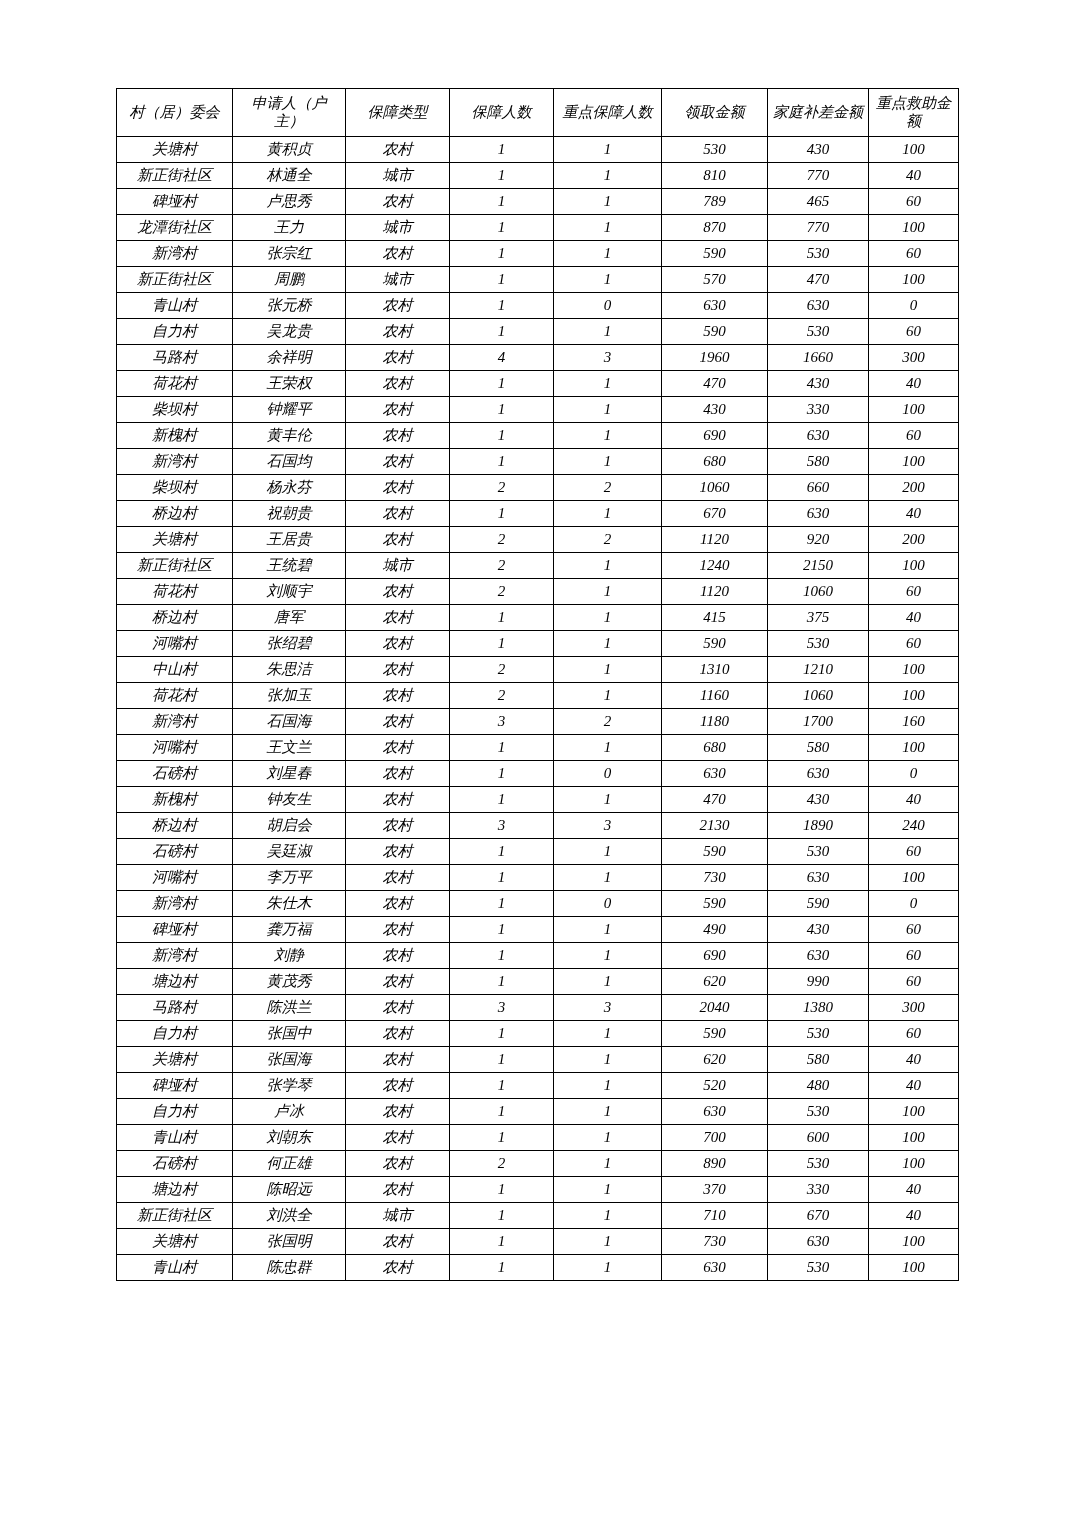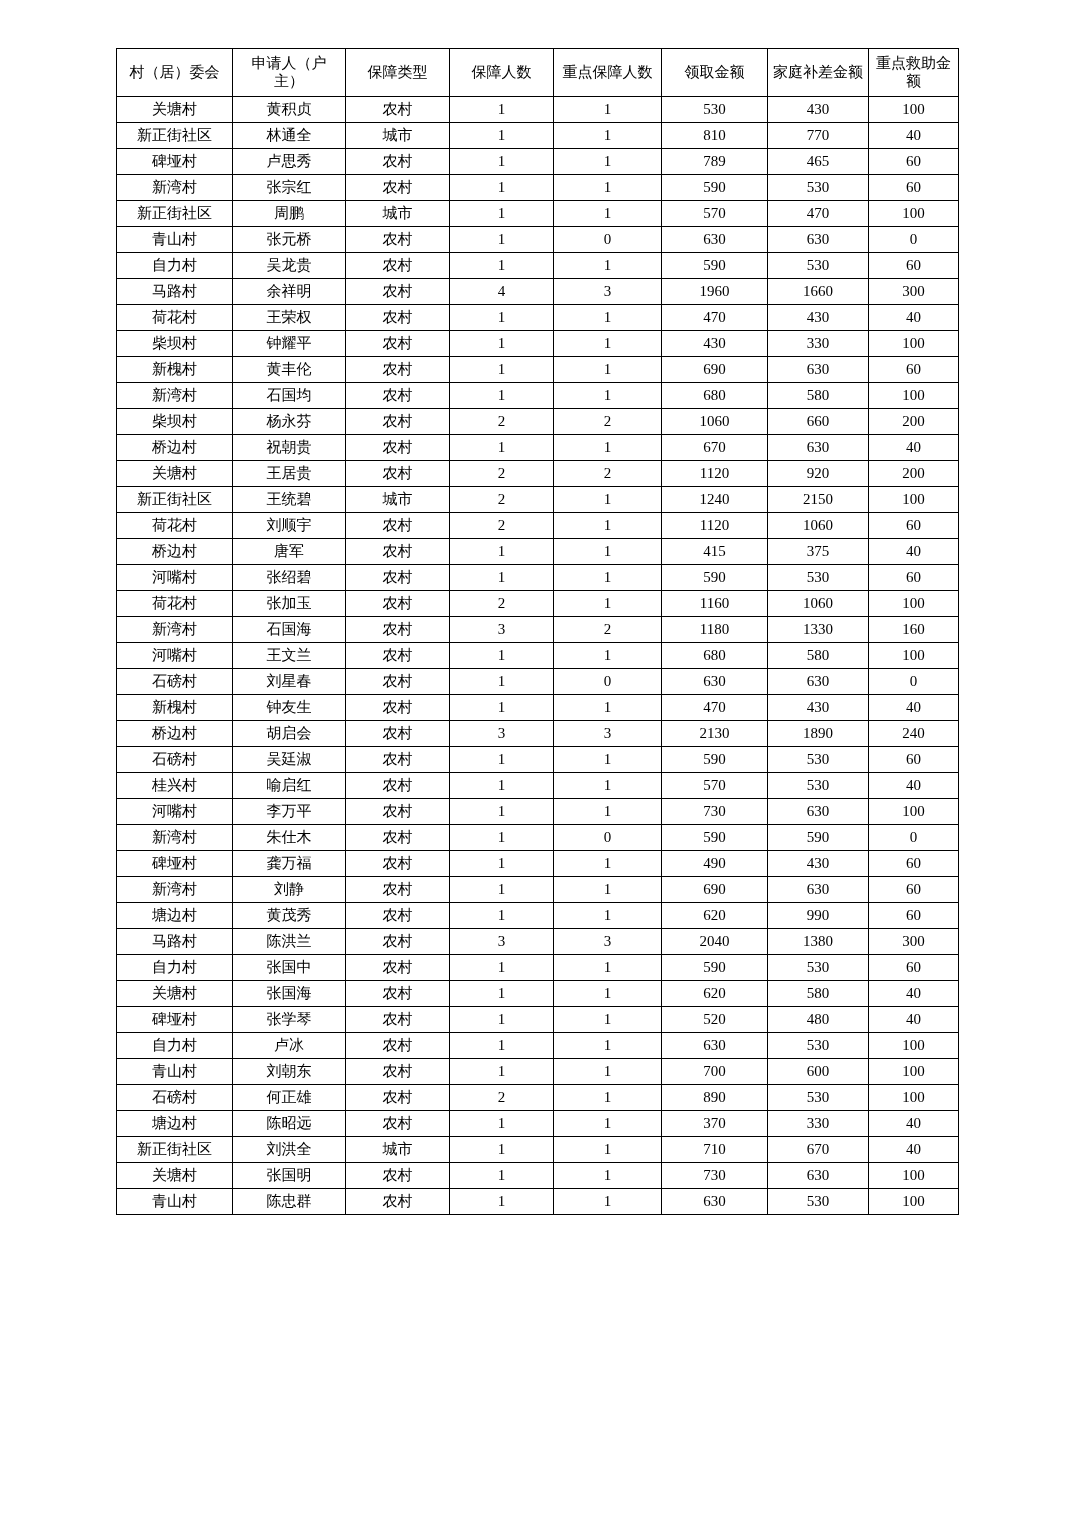--- a/index.html
+++ b/index.html
@@ -11,21 +11,22 @@
     width: 1074px;
     height: 1520px;
     font-family: "Liberation Serif", "DejaVu Serif", serif;
     color: #000000;
   }
   .page {
     position: relative;
     width: 1074px;
     height: 1332px;
     box-sizing: border-box;
-    padding: 48px 0 0 0;
+    padding: 88px 0 0 0;
+    font-style: italic;
   }
   .table-wrap {
     margin: 0 auto;
     width: 842px;
   }
   table.data-table {
     border-collapse: collapse;
     width: 100%;
     table-layout: fixed;
   }
@@ -111,20 +112,30 @@
             <td>碑垭村</td>
             <td>卢思秀</td>
             <td>农村</td>
             <td>1</td>
             <td>1</td>
             <td>789</td>
             <td>465</td>
             <td>60</td>
           </tr>
           <tr>
+            <td>龙潭街社区</td>
+            <td>王力</td>
+            <td>城市</td>
+            <td>1</td>
+            <td>1</td>
+            <td>870</td>
+            <td>770</td>
+            <td>100</td>
+          </tr>
+          <tr>
             <td>新湾村</td>
             <td>张宗红</td>
             <td>农村</td>
             <td>1</td>
             <td>1</td>
             <td>590</td>
             <td>530</td>
             <td>60</td>
           </tr>
           <tr>
@@ -271,37 +282,47 @@
             <td>河嘴村</td>
             <td>张绍碧</td>
             <td>农村</td>
             <td>1</td>
             <td>1</td>
             <td>590</td>
             <td>530</td>
             <td>60</td>
           </tr>
           <tr>
+            <td>中山村</td>
+            <td>朱思洁</td>
+            <td>农村</td>
+            <td>2</td>
+            <td>1</td>
+            <td>1310</td>
+            <td>1210</td>
+            <td>100</td>
+          </tr>
+          <tr>
             <td>荷花村</td>
             <td>张加玉</td>
             <td>农村</td>
             <td>2</td>
             <td>1</td>
             <td>1160</td>
             <td>1060</td>
             <td>100</td>
           </tr>
           <tr>
             <td>新湾村</td>
             <td>石国海</td>
             <td>农村</td>
             <td>3</td>
             <td>2</td>
             <td>1180</td>
-            <td>1330</td>
+            <td>1700</td>
             <td>160</td>
           </tr>
           <tr>
             <td>河嘴村</td>
             <td>王文兰</td>
             <td>农村</td>
             <td>1</td>
             <td>1</td>
             <td>680</td>
             <td>580</td>
@@ -339,30 +360,20 @@
           </tr>
           <tr>
             <td>石磅村</td>
             <td>吴廷淑</td>
             <td>农村</td>
             <td>1</td>
             <td>1</td>
             <td>590</td>
             <td>530</td>
             <td>60</td>
-          </tr>
-          <tr>
-            <td>桂兴村</td>
-            <td>喻启红</td>
-            <td>农村</td>
-            <td>1</td>
-            <td>1</td>
-            <td>570</td>
-            <td>530</td>
-            <td>40</td>
           </tr>
           <tr>
             <td>河嘴村</td>
             <td>李万平</td>
             <td>农村</td>
             <td>1</td>
             <td>1</td>
             <td>730</td>
             <td>630</td>
             <td>100</td>

